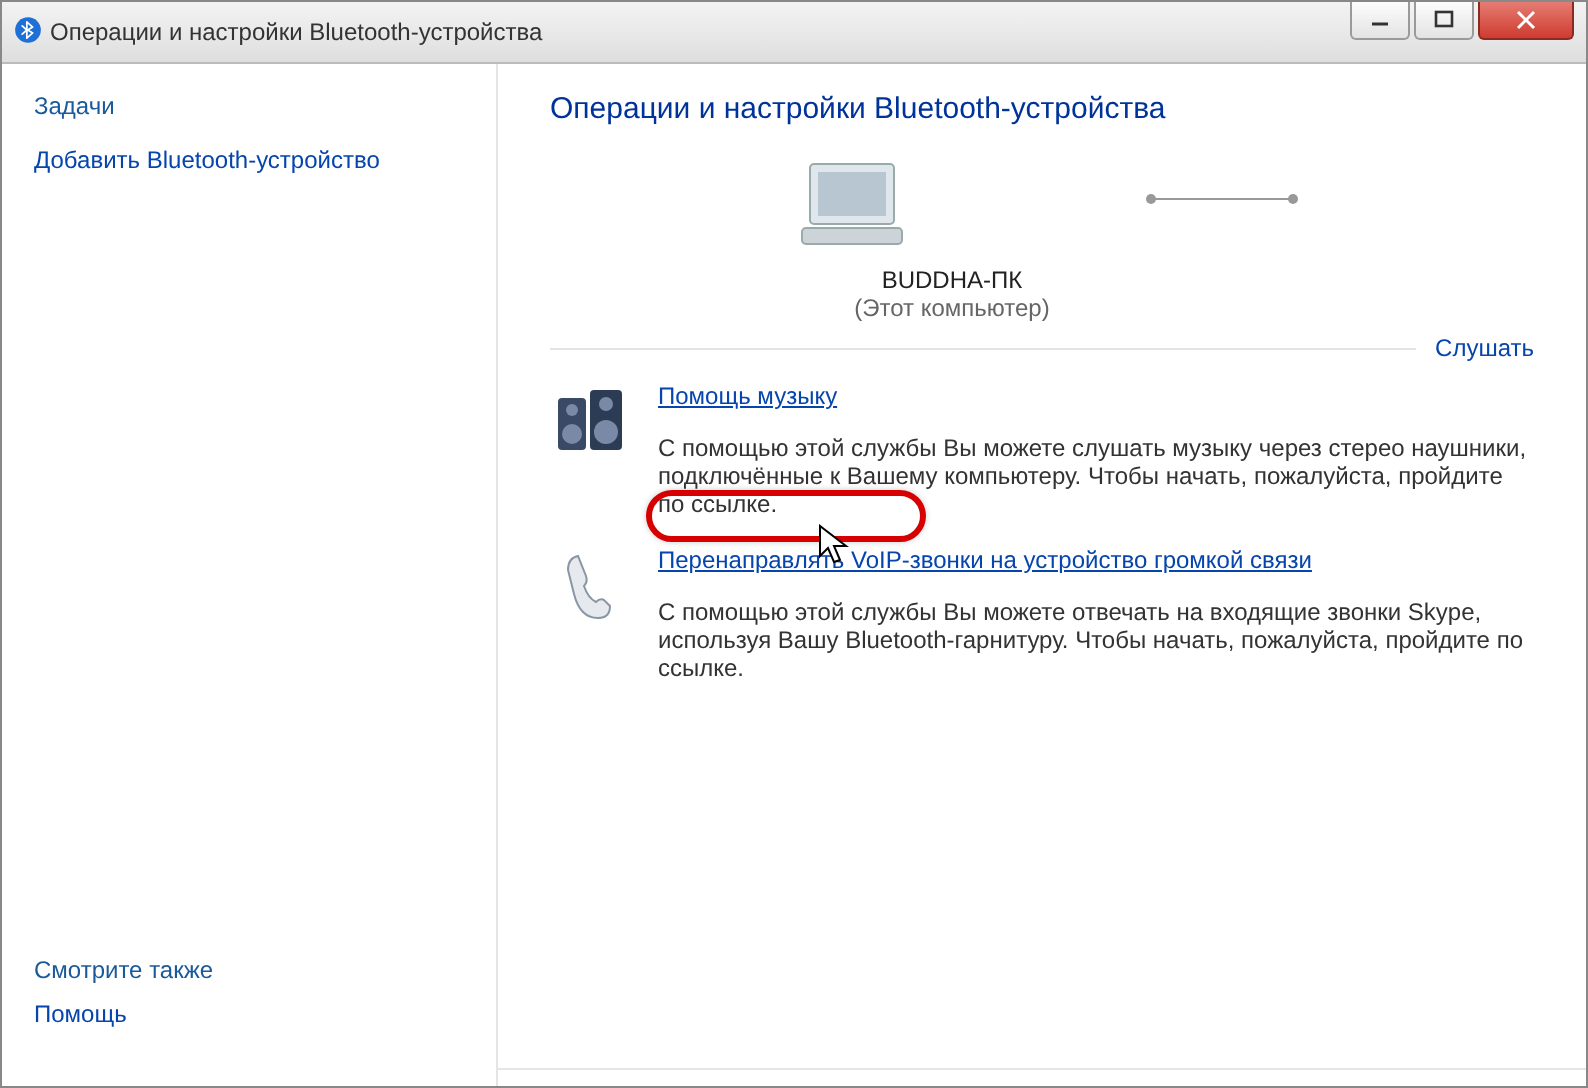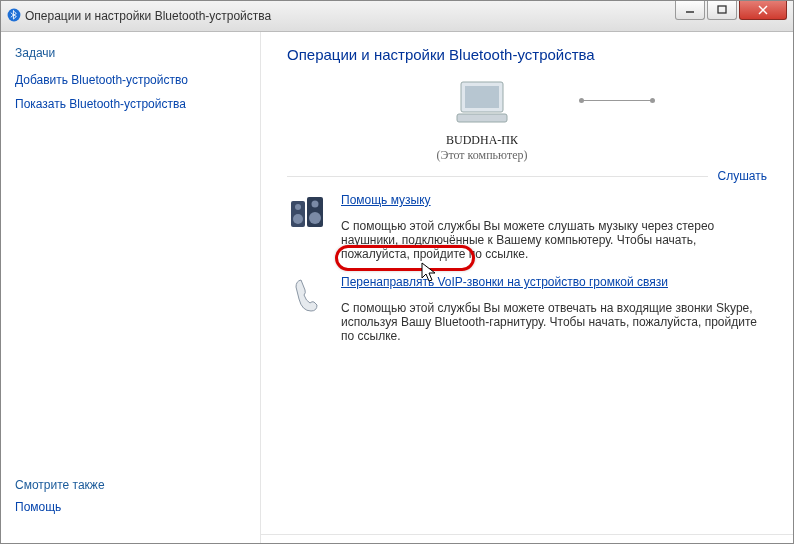--- a/index.html
+++ b/index.html
@@ -37,31 +37,31 @@
   .win-btn.close {
     background: linear-gradient(to bottom,#e57c73,#cf3b2f);
     color:#fff;
     width:48px;
     border-color:#8a2a22;
     margin-right:6px;
   }
   .client { flex: 1; display: flex; background:#fff; }
   .sidebar {
     width: 248px;
-    padding: 14px 2px;
+    padding: 14px 16px;
     border-right: 1px solid #e5e5e5;
-    display:flex; flex-direction:column;margin-left:12px;
+    display:flex; flex-direction:column;
   }
   .sidebar-heading { color: #1a5a9a; font-size: 12px; margin-bottom:8px; }
   .sidebar-link { color: #0645ad; cursor:pointer; margin: 5px 0; }
   .sidebar-bottom { margin-top:auto; padding-bottom:10px;}
   .main { flex:1; padding: 14px 26px 14px 26px; position:relative; }
   .main-title { color:#003399; font-size:15px; margin-bottom:14px; }
   .devices-row { display:flex; align-items:center; justify-content:center; gap:20px; margin-bottom:6px;}
-  .device { display:flex; flex-direction:column; align-items:center; width:160px;font-family:Liberation Serif, serif;}
+  .device { display:flex; flex-direction:column; width:160px;}
   .dev-icon { width:60px; height:50px; display:flex; align-items:center; justify-content:center; margin-bottom:6px;}
   .dev-name { color:#222; text-align:center;}
   .dev-sub { color:#666; text-align:center;}
   .devices-connector { width:70px; height:1px; background:#999; position:relative; align-self:center; top:-20px;}
   .devices-connector::before,.devices-connector::after{content:"";position:absolute;width:5px;height:5px;background:#999;border-radius:50%;top:-2px;}
   .devices-connector::before{left:-3px;} .devices-connector::after{right:-3px;}
   .refresh-row{ display:flex; align-items:center; margin:6px 0 10px 0;}
   .refresh-line{flex:1;height:1px;background:#e3e3e3;margin-right:10px;}
   .refresh-link{color:#0645ad;cursor:pointer;}
   .svc-block{display:flex; gap:14px; margin-bottom:14px;}
@@ -118,21 +118,20 @@
           </svg>
         </div>
     </div>
   </div>
 
   <div class="client">
 
     <div class="sidebar">
       <div class="sidebar-heading">Задачи</div>
       <div class="sidebar-link">Добавить Bluetooth-устройство</div>
-      <div class="sidebar-link">Показать Bluetooth-устройства</div>
 
       <div class="sidebar-bottom">
         <div class="sidebar-heading">Смотрите также</div>
         <div class="sidebar-link">Помощь</div>
       </div>
     </div>
 
     <div class="main">
       <div class="main-title">Операции и настройки Bluetooth-устройства</div>
 

